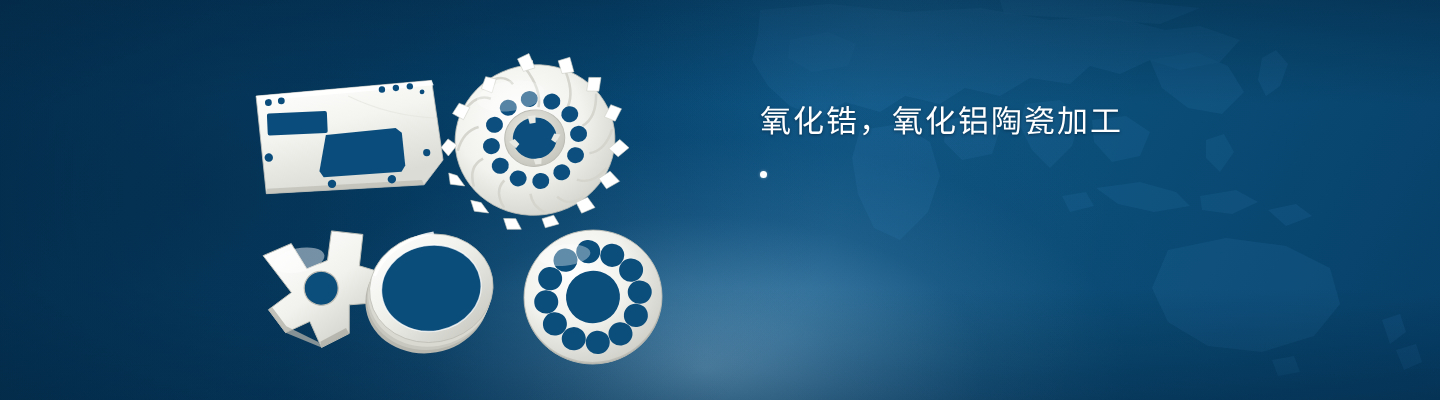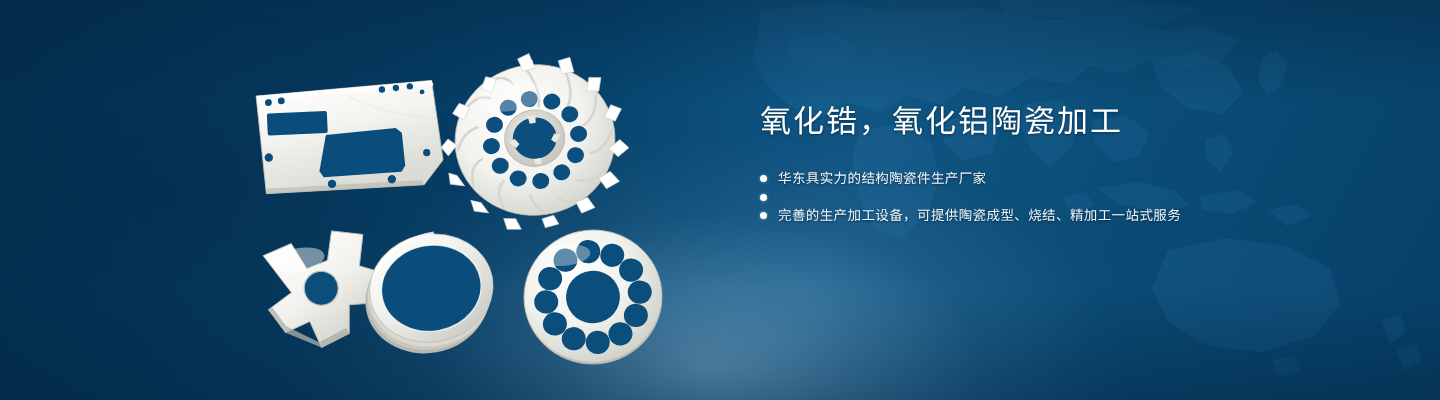--- a/index.html
+++ b/index.html
@@ -342,25 +342,17 @@
     </div>
 
   </div>
 
   <div class="copy">
     <h1 class="headline">氧化锆，氧化铝陶瓷加工</h1>
 
     <ul class="bullets">
       <li class="bullet">
         <span class="dot"></span>
-        <span>华东具实力的结构陶瓷件生产厂家</span>
-      </li>
-      <li class="bullet">
-        <span class="dot"></span>
-      </li>
-      <li class="bullet">
-        <span class="dot"></span>
-        <span>完善的生产加工设备，可提供陶瓷成型、烧结、精加工一站式服务</span>
       </li>
     </ul>
   </div>
 
 </div>
 
 </body></html>

